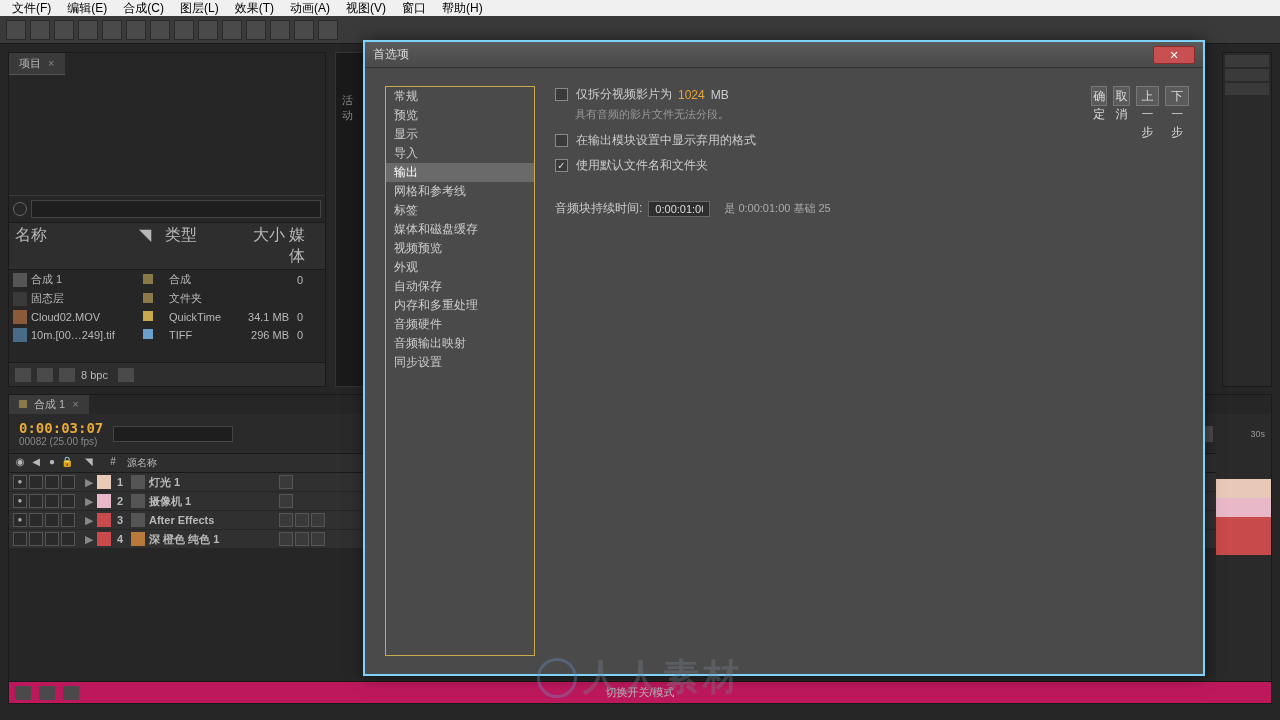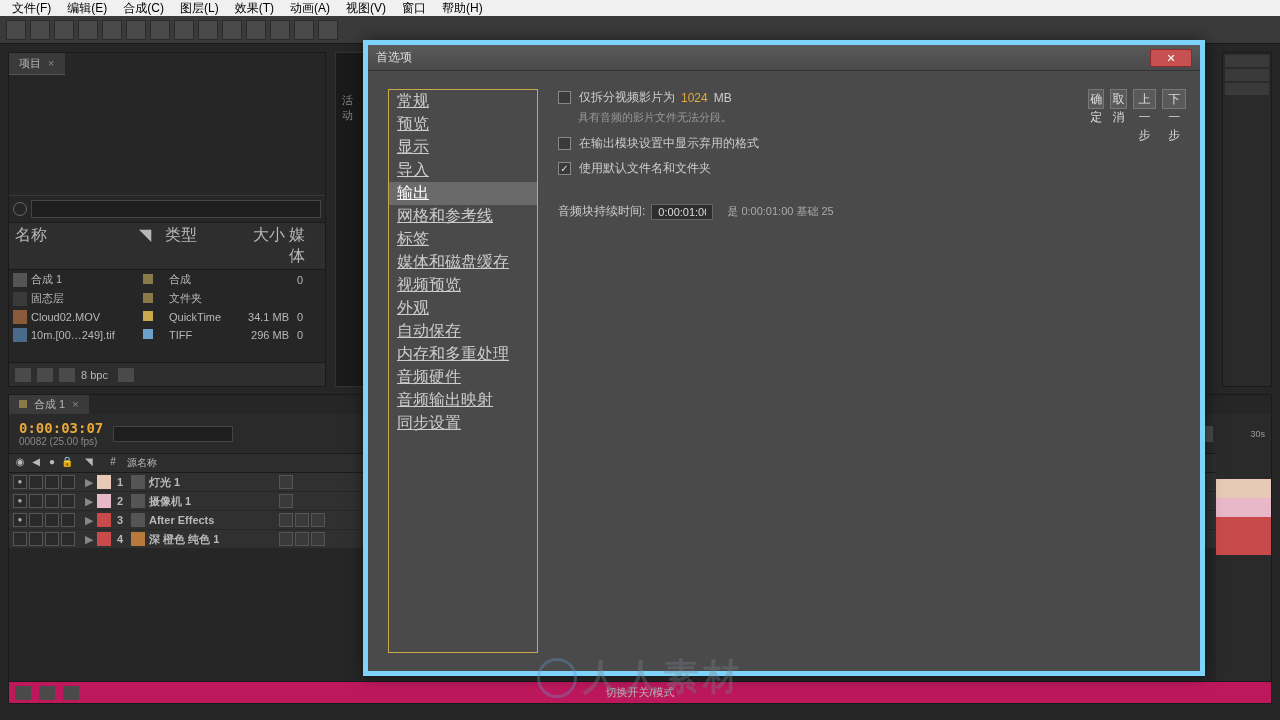--- a/index.html
+++ b/index.html
@@ -71,27 +71,27 @@
 
 .right-panels { position: absolute; right: 8px; top: 52px; width: 50px; height: 335px; background: #2a2a2a; border: 1px solid #1a1a1a; }
 .right-strip { height: 12px; margin: 2px; background: #3a3a3a; }
 
 
 .timeline-right { position: absolute; right: 0; top: 28px; bottom: 22px; width: 55px; background: #2a2a2a; }
 .time-marker { position: absolute; top: 6px; right: 6px; font-size: 9px; color: #999; }
 .track-bar { height: 19px; margin-top: 0; }
 
 
-.prefs-dialog { position: absolute; left: 363px; top: 40px; width: 842px; height: 636px; background: #ffffff; border: 5px solid #7dd3fc; box-shadow: 0 0 15px rgba(0,0,0,0.5); }
+.prefs-dialog { position: absolute; left: 363px; top: 40px; width: 842px; height: 636px; background: #ffffff; border: 2px solid #7dd3fc; box-shadow: 0 0 15px rgba(0,0,0,0.5); }
 .prefs-titlebar { background: linear-gradient(#5a5a5a, #4a4a4a); height: 26px; display: flex; align-items: center; padding: 0 8px; border-bottom: 1px solid #333; }
 .prefs-title { font-size: 12px; color: #ddd; }
 .prefs-close { margin-left: auto; width: 42px; height: 18px; background: #c75050; color: #fff; text-align: center; line-height: 16px; font-size: 11px; border: 1px solid #8a2a2a; cursor: pointer; border-radius: 2px; }
 .prefs-body { position: absolute; top: 26px; left: 0; right: 0; bottom: 0; background: #4a4a4a; }
 .prefs-sidebar { position: absolute; left: 20px; top: 18px; width: 150px; bottom: 18px; border: 1px solid #c9a94e; background: #4a4a4a; }
-.prefs-cat { padding: 1px 8px; font-size: 16px; color: #ccc; cursor: default; text-decoration: underline; }
+.prefs-cat { padding: 1px 8px; font-size: 12px; color: #ccc; cursor: default; }
 .prefs-cat.selected { background: #6a6a6a; color: #fff; }
 .prefs-content { position: absolute; left: 190px; top: 18px; right: 130px; bottom: 10px; }
 .prefs-row { display: flex; align-items: center; margin-bottom: 8px; font-size: 12px; color: #ccc; }
 .prefs-check { width: 13px; height: 13px; border: 1px solid #888; background: #3a3a3a; margin-right: 8px; display: inline-flex; align-items: center; justify-content: center; }
 .prefs-check.checked::after { content: "✓"; color: #ddd; font-size: 10px; }
 .prefs-value { color: #e6a838; margin: 0 6px; }
 .prefs-hint { color: #999; font-size: 11px; margin-left: 20px; margin-bottom: 10px; margin-top: -4px; }
 .prefs-input { background: #2e2e2e; border: 1px solid #666; padding: 1px 6px; color: #ddd; font-size: 11px; width: 62px; margin: 0 6px; }
 .prefs-buttons { position: absolute; right: 14px; top: 18px; width: 98px; display: flex; flex-direction: row; gap: 6px; }
 .prefs-btn { background: #5a5a5a; border: 1px solid #777; color: #ddd; height: 20px; font-size: 12px; text-align: center; line-height: 18px; cursor: pointer; }

